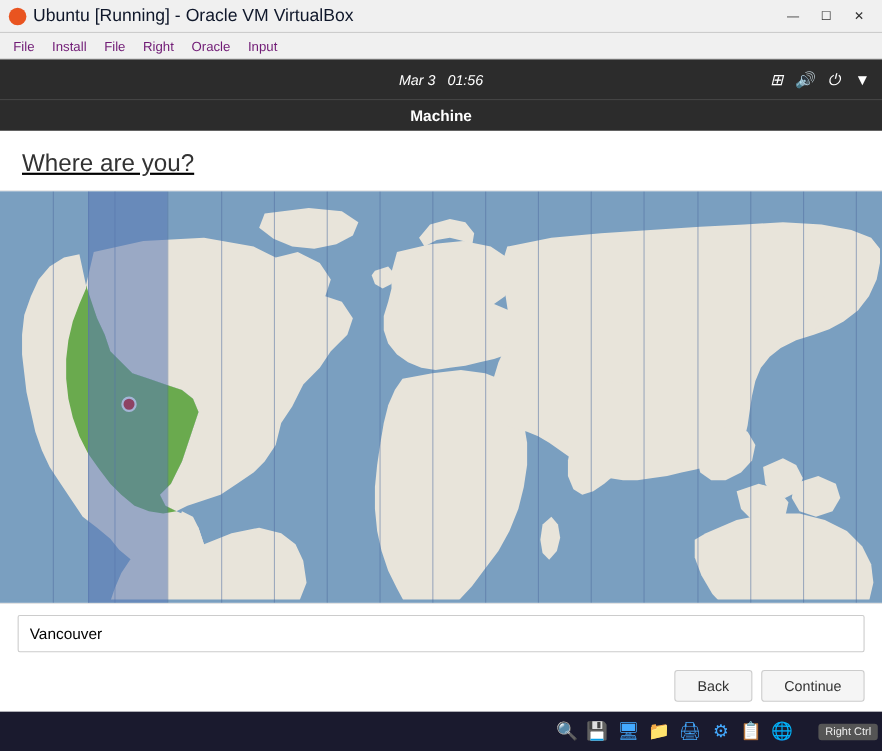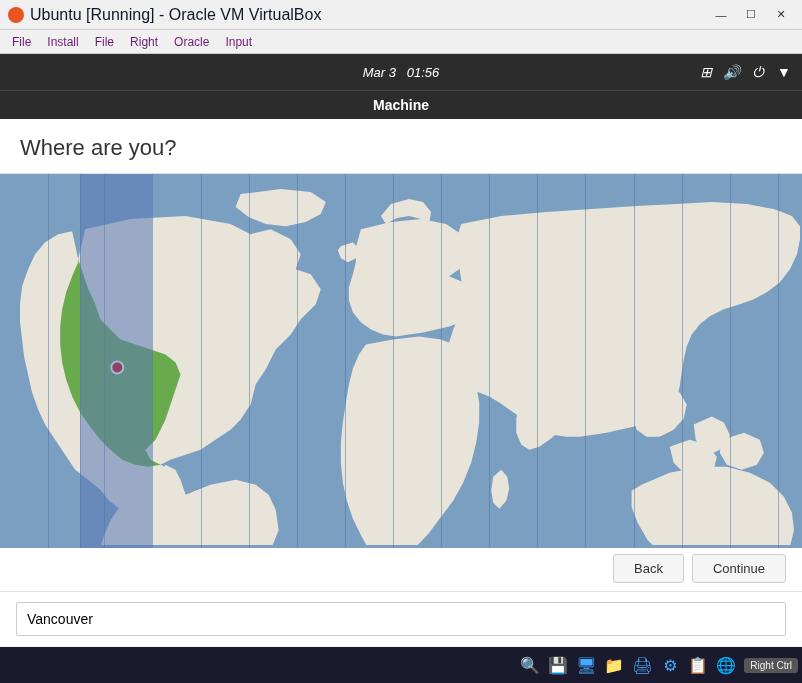--- a/index.html
+++ b/index.html
@@ -118,20 +118,21 @@
     #main-content {
       background: #fff;
       display: flex;
       flex-direction: column;
     }
 
     #page-title-bar {
       padding: 16px 20px 12px 20px;
       background: #fff;
       border-bottom: 1px solid #e0e0e0;
+      text-decoration: underline;
     }
     #page-title-bar h1 {
       font-size: 22px;
       font-weight: 300;
       color: #333;
     }
 
     
     #map-container {
       position: relative;
@@ -201,21 +202,21 @@
       justify-content: center;
       font-size: 14px;
       cursor: pointer;
     }
     #right-ctrl-badge {
       background: #555;
       color: #eee;
       font-size: 10px;
       padding: 2px 6px;
       border-radius: 3px;
-      margin-left: 4px;
+      margin-left: 19px;
       white-space: nowrap;
     }
 
     
     .tz-line {
       position: absolute;
       top: 0;
       bottom: 0;
       width: 1px;
       background: rgba(80, 110, 160, 0.5);
@@ -340,27 +341,27 @@
       <path fill="#e8e4da" d="M 640 310 L 668 298 L 698 292 L 725 292 L 748 298 L 768 308 L 782 322 L 790 338 L 792 355 L 788 372 L 778 386 L 762 396 L 742 402 L 720 404 L 698 400 L 678 392 L 660 380 L 646 365 L 636 348 L 630 332 L 630 316 Z"></path>
 
       <path fill="#e8e4da" d="M 770 380 L 780 372 L 786 380 L 782 390 L 774 394 L 768 388 Z"></path>
 
       <path fill="#6aaa4e" d="M 78 85 L 88 115 L 95 130 L 100 145 L 110 155 L 120 165 L 135 170 L 150 175 L 165 180 L 175 188 L 180 200 L 175 215 L 170 230 L 165 245 L 160 255 L 155 265 L 145 275 L 150 285 L 160 290 L 148 292 L 135 290 L 122 285 L 110 275 L 100 265 L 90 252 L 80 238 L 72 222 L 66 205 L 62 188 L 60 170 L 60 152 L 62 135 L 66 118 L 72 102 L 78 88 Z"></path>
 
       <circle cx="117" cy="193" r="6" fill="#cc0000" stroke="white" stroke-width="2"></circle>
     </svg>
   </div>
 
+  <div id="bottom-area">
+    <input type="text" id="city-input" value="Vancouver" style="">
+  </div>
+
   <div id="nav-buttons">
     <button class="nav-btn">Back</button>
     <button class="nav-btn">Continue</button>
-  </div>
-
-  <div id="bottom-area">
-    <input type="text" id="city-input" value="Vancouver" style="">
   </div>
 
 </div>
 
 <div id="taskbar">
   <div class="taskbar-icon" style="color:#4af; font-size:16px;">🔍</div>
   <div class="taskbar-icon" style="color:#4af; font-size:16px;">💾</div>
   <div class="taskbar-icon" style="color:#4af; font-size:16px;">🖥</div>
   <div class="taskbar-icon" style="color:#4af; font-size:16px;">📁</div>
   <div class="taskbar-icon" style="color:#4af; font-size:16px;">🖨</div>

